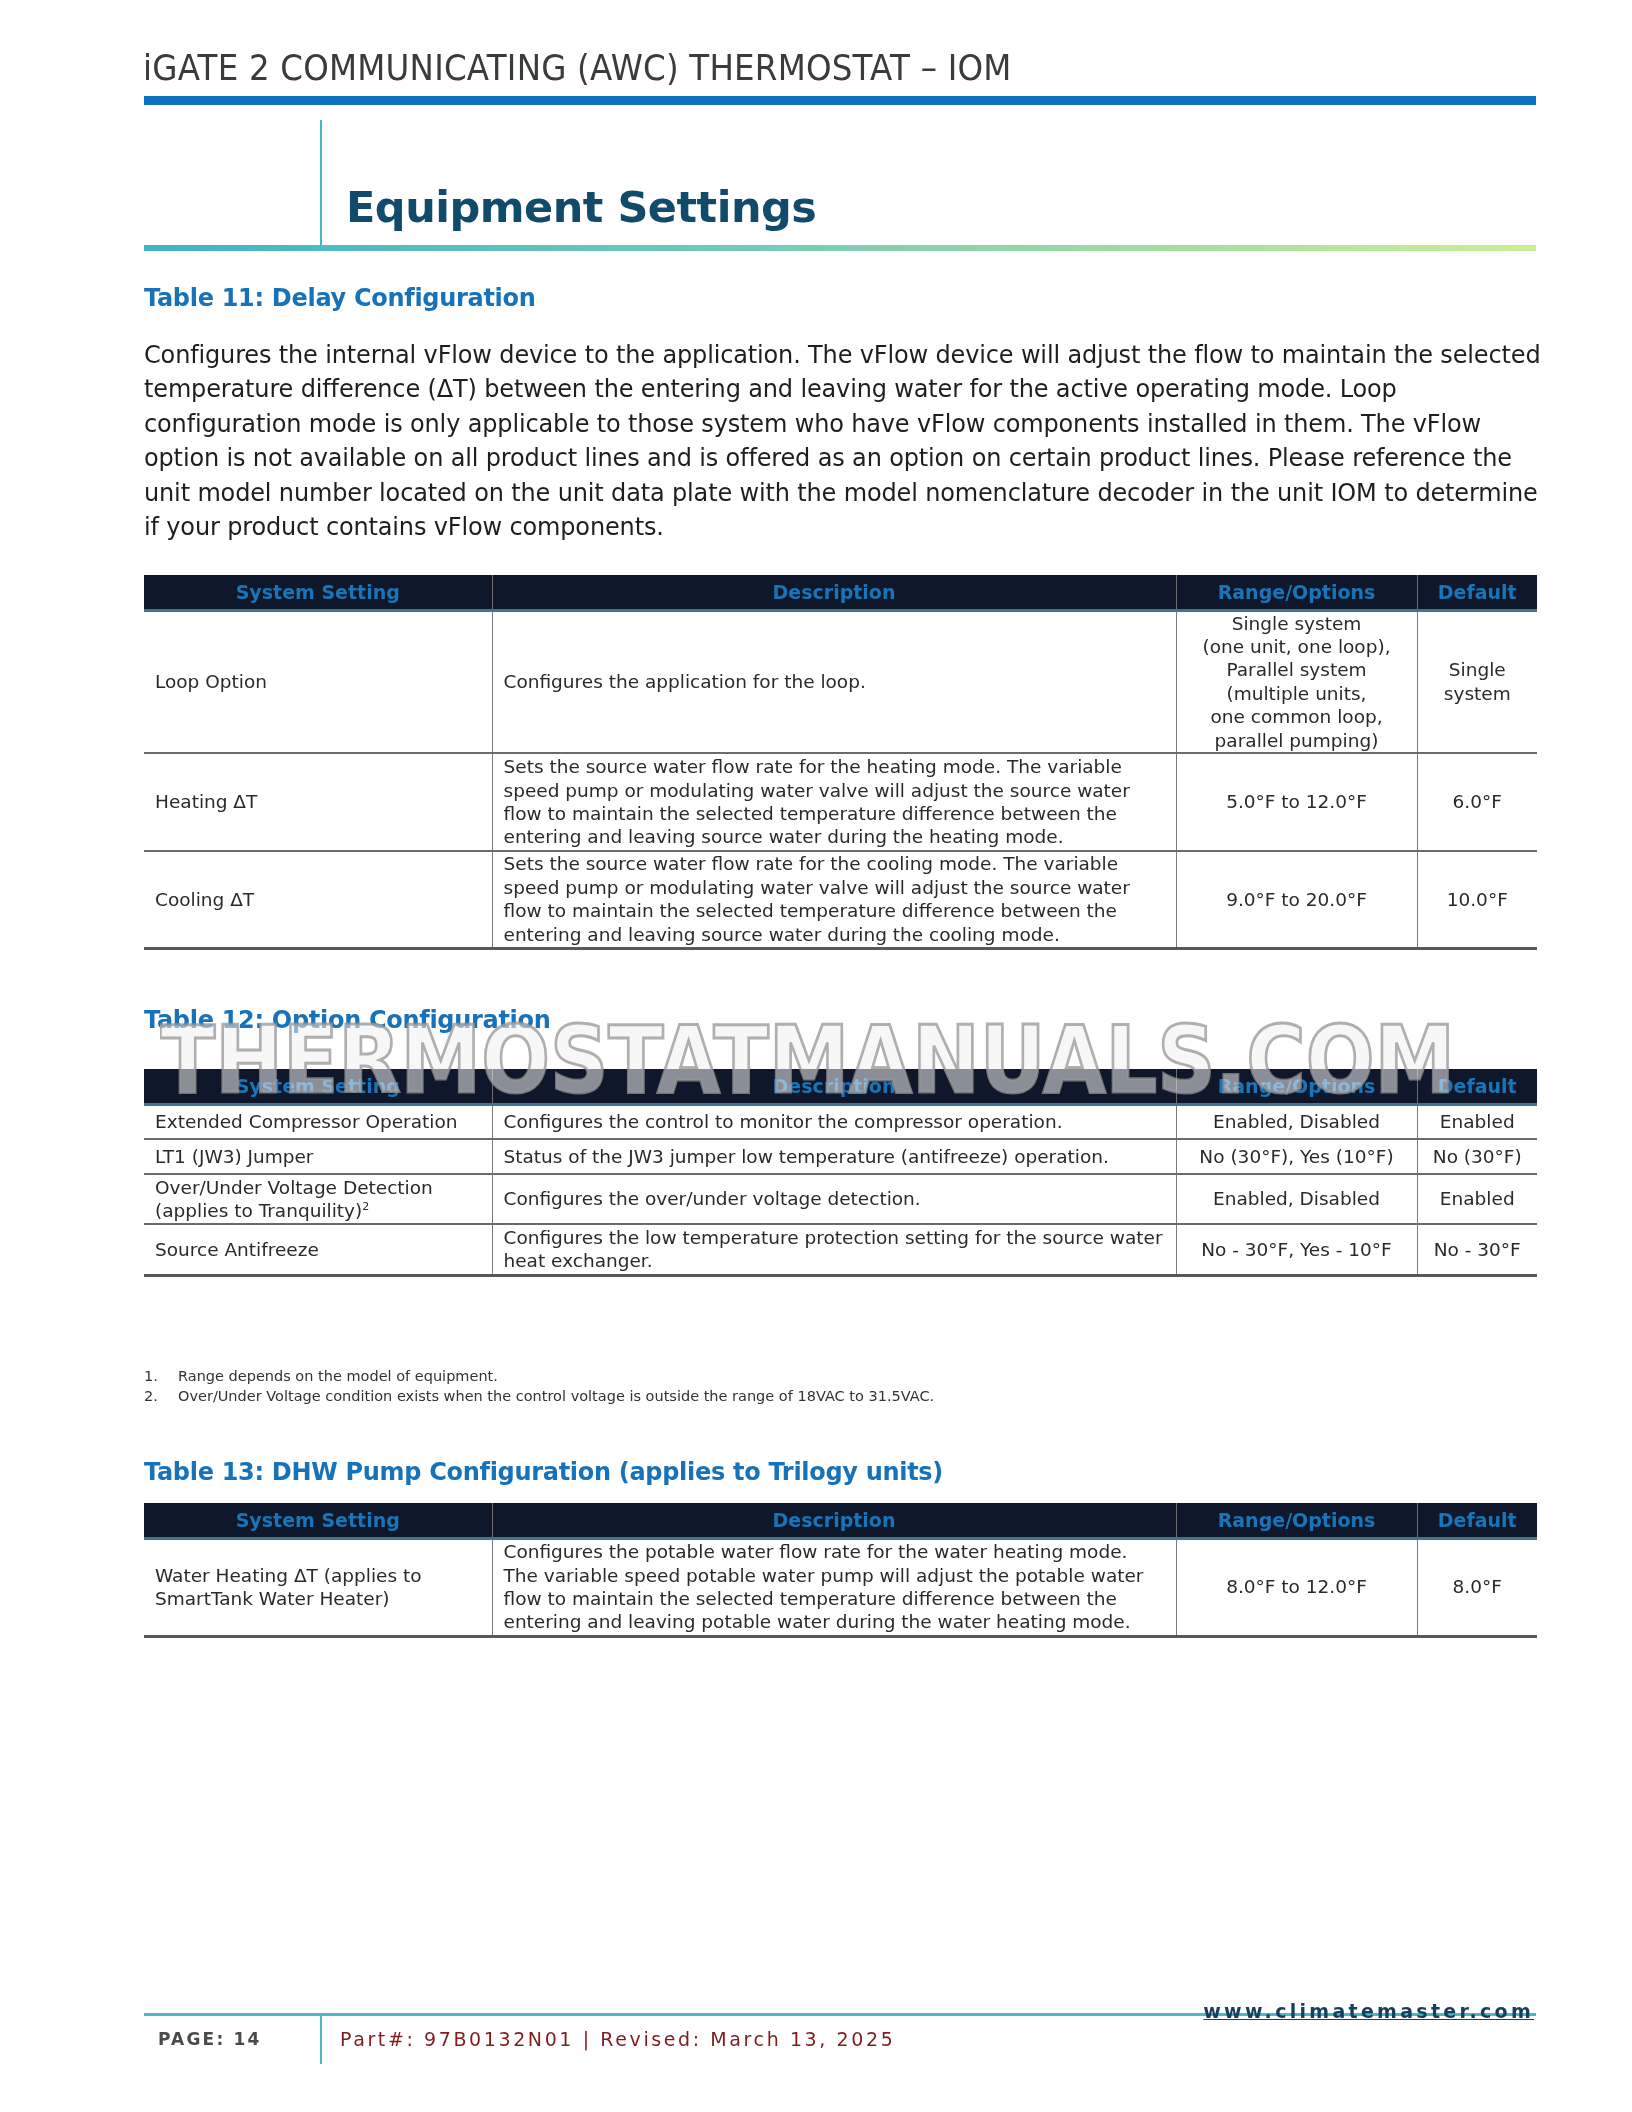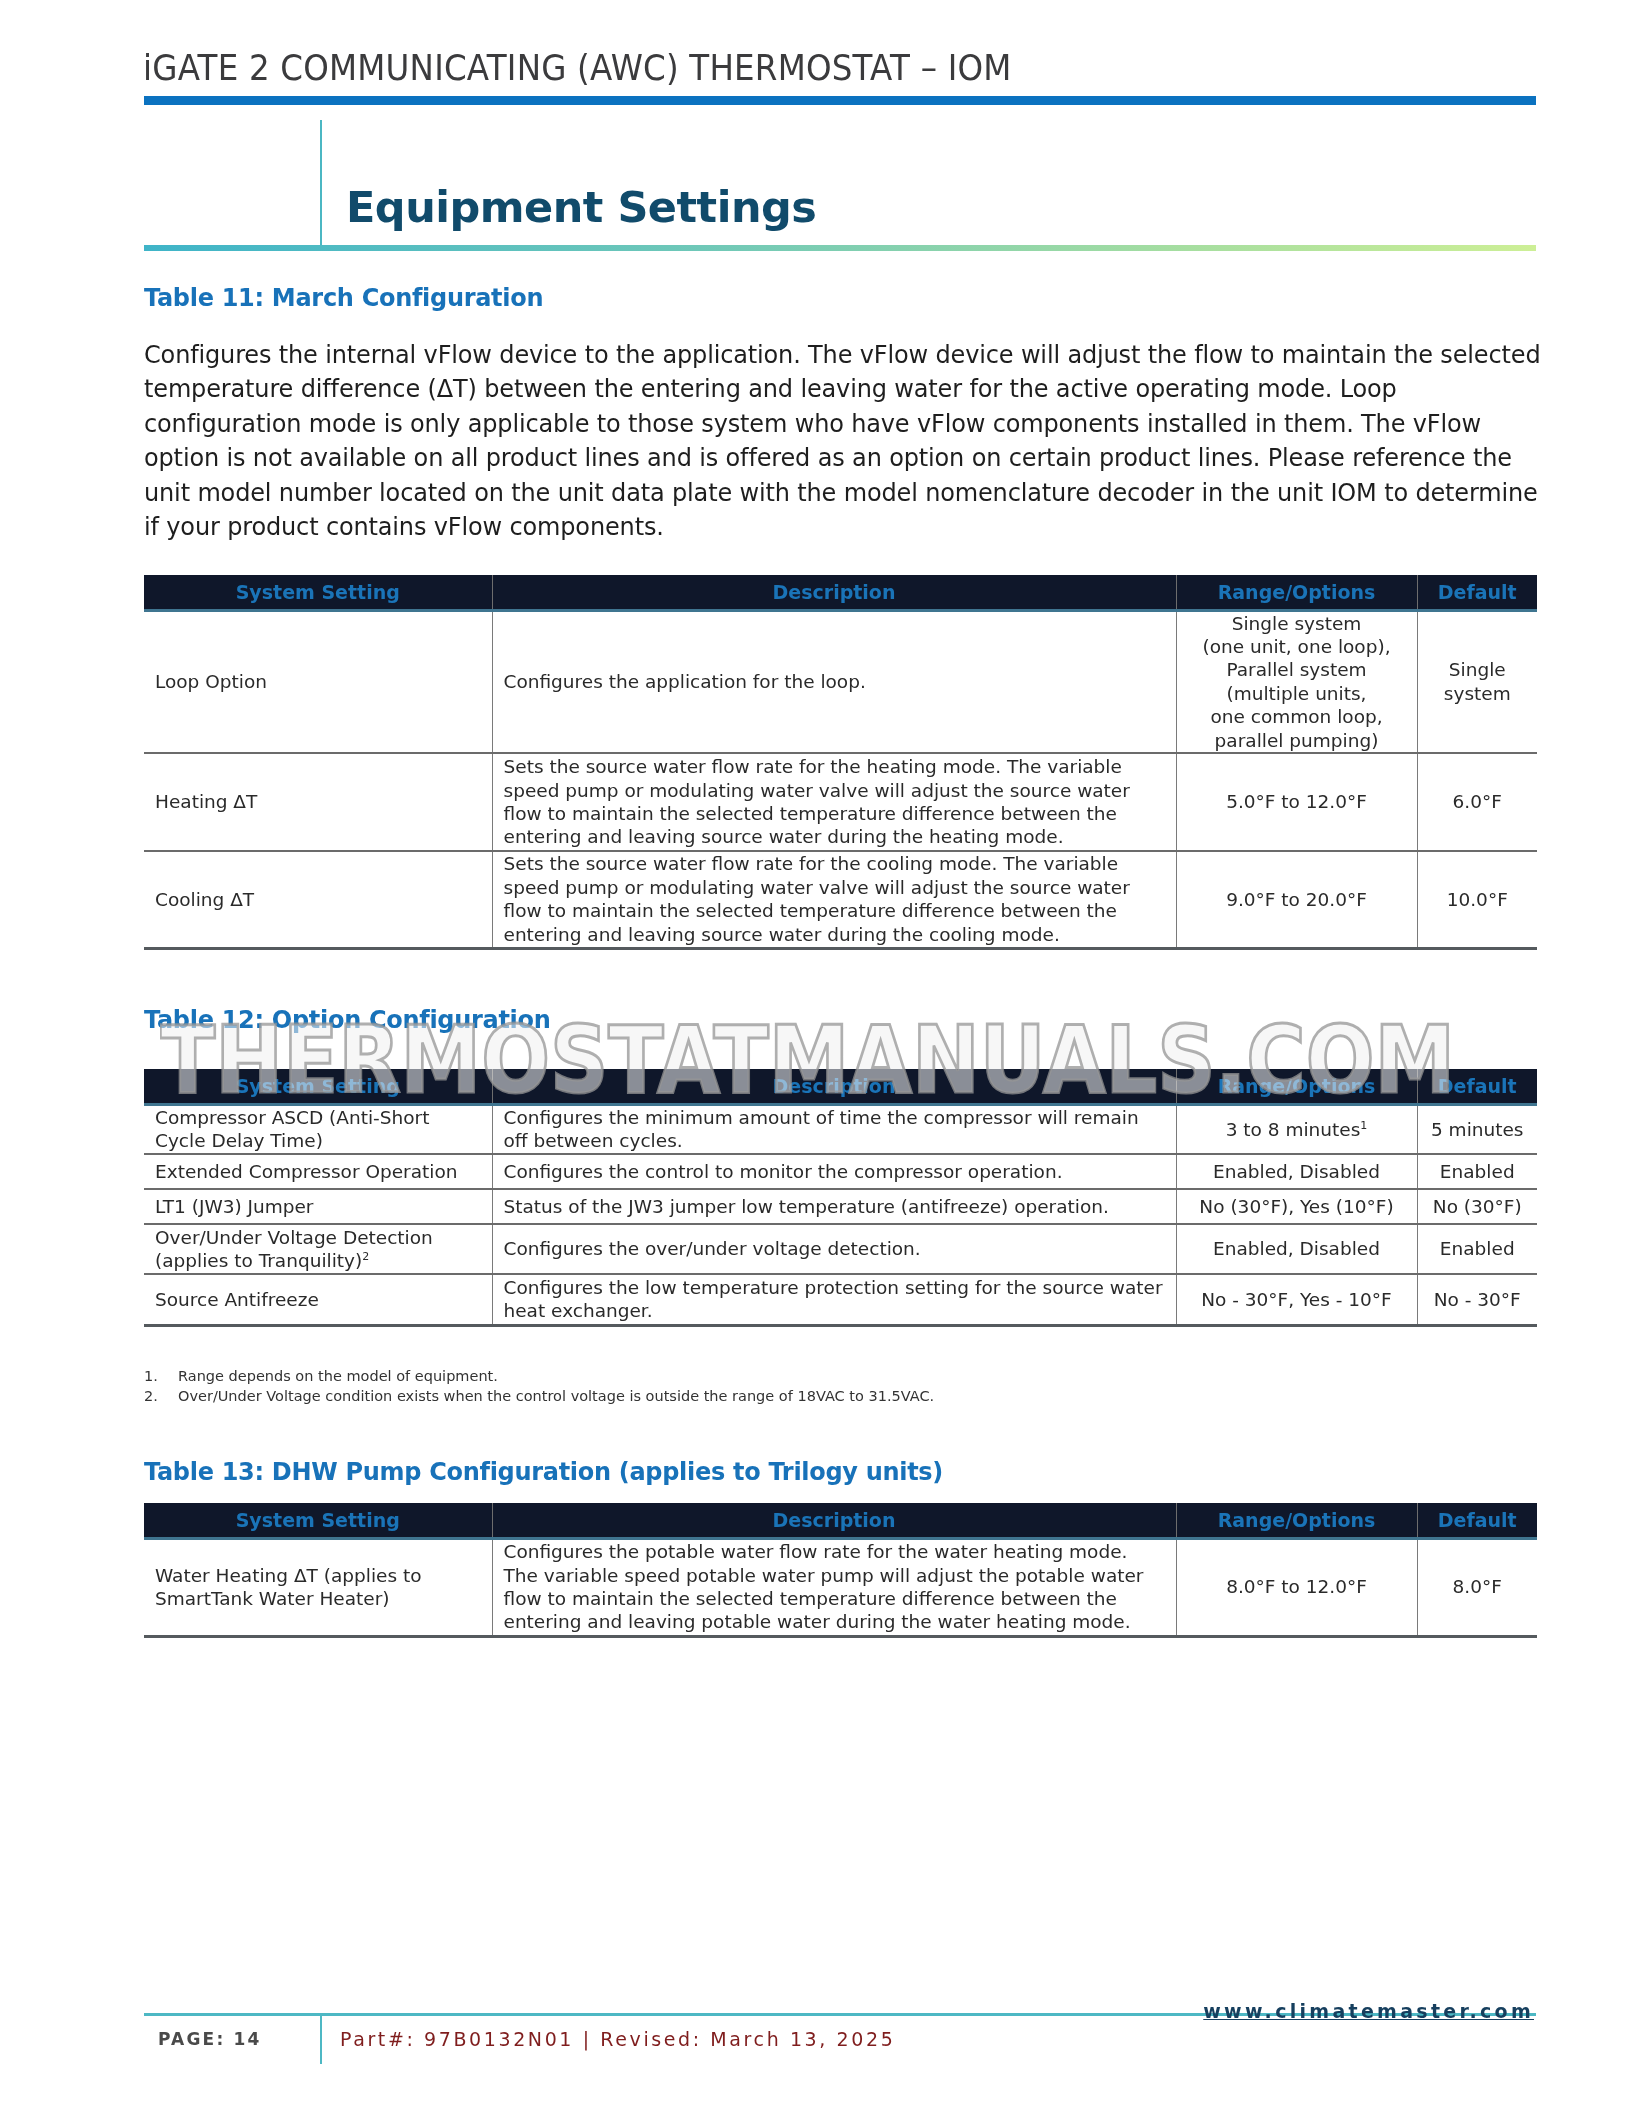--- a/index.html
+++ b/index.html
@@ -93,21 +93,21 @@
 </style>
 </head>
 <body>
 
 <div class="doc-header-title">iGATE 2 COMMUNICATING (AWC) THERMOSTAT – IOM</div>
 <div class="header-bar"></div>
 <div class="section-vline"></div>
 <div class="section-title">Equipment Settings</div>
 <div class="gradient-bar"></div>
 
-<div class="table-title" style="top:284px;">Table 11: March Configuration</div>
+<div class="table-title" style="top:284px;">Table 11: Delay Configuration</div>
 <p class="intro-para">Configures the internal vFlow device to the application. The vFlow device will adjust the flow to maintain the selected temperature difference (ΔT) between the entering and leaving water for the active operating mode. Loop configuration mode is only applicable to those system who have vFlow components installed in them. The vFlow option is not available on all product lines and is offered as an option on certain product lines. Please reference the unit model number located on the unit data plate with the model nomenclature decoder in the unit IOM to determine if your product contains vFlow components.</p>
 
 <table class="cfg" style="top:575px;">
   <colgroup>
       <col class="c1">
       <col class="c2">
       <col class="c3">
       <col class="c4">
     </colgroup>
   <thead>
@@ -161,26 +161,20 @@
     </colgroup>
   <thead>
     <tr>
       <th>System Setting</th>
       <th>Description</th>
       <th>Range/Options</th>
       <th>Default</th>
     </tr>
   </thead>
   <tbody>
-    <tr style="height:50px;">
-      <td>Compressor ASCD (Anti-Short Cycle Delay Time)</td>
-      <td>Configures the minimum amount of time the compressor will remain off between cycles.</td>
-      <td class="ctr"><span>3 to 8 minutes</span><sup>1</sup></td>
-      <td class="ctr">5 minutes</td>
-    </tr>
     <tr style="height:35px;">
       <td style="white-space:nowrap;padding-right:2px;">Extended Compressor Operation</td>
       <td>Configures the control to monitor the compressor operation.</td>
       <td class="ctr">Enabled, Disabled</td>
       <td class="ctr">Enabled</td>
     </tr>
     <tr style="height:35px;">
       <td>LT1 (JW3) Jumper</td>
       <td>Status of the JW3 jumper low temperature (antifreeze) operation.</td>
       <td class="ctr">No (30°F), Yes (10°F)</td>

